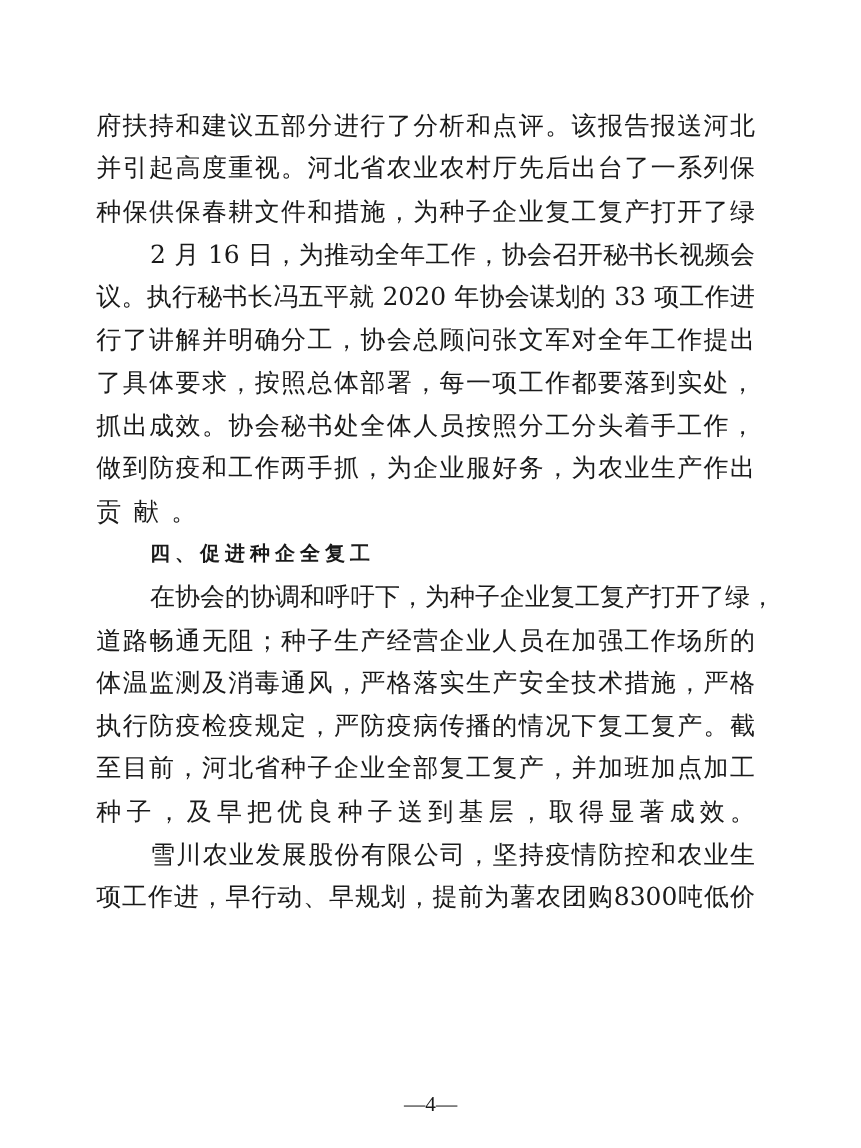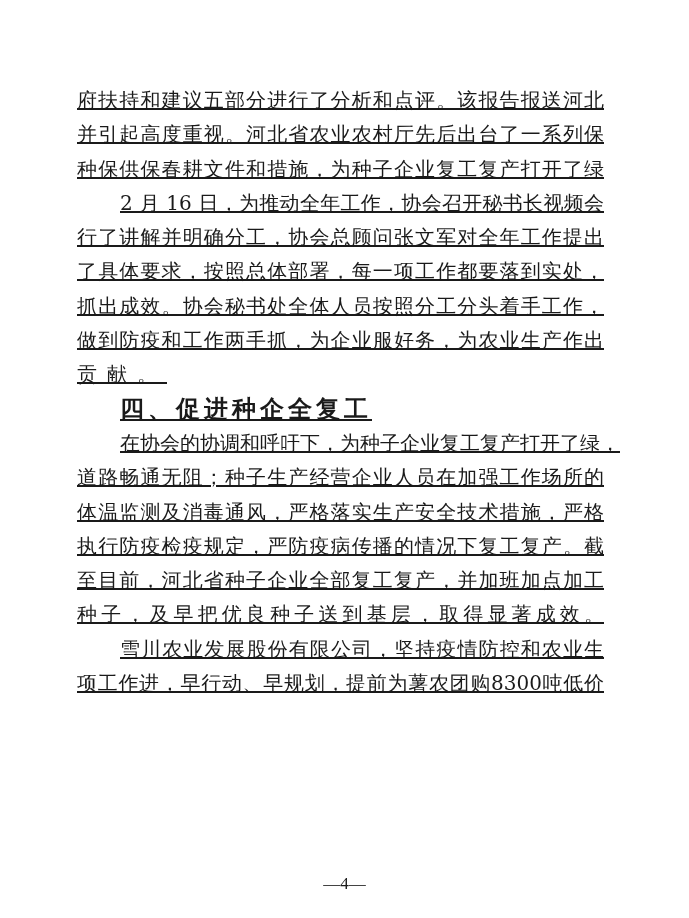--- a/index.html
+++ b/index.html
@@ -11,45 +11,45 @@
     .body-text {
       position: absolute; left: 77px; top: 83px; width: 527px;
       font-family: "DejaVu Serif", "Liberation Serif", serif;
       font-size: 20px; color: #1a1a1a;
     }
     .line {
       display: block; height: 34.3px; line-height: 34.3px;
       white-space: nowrap;
       text-align: justify; text-align-last: justify;
       letter-spacing: 0;
-      text-decoration: underline;
     }
     .line.indent { padding-left: 43px; }
     .line.last { text-align-last: left; letter-spacing: 10px; }
     .line.heading {
       font-family: "DejaVu Sans", "Liberation Sans", sans-serif;
       font-weight: bold; text-align-last: left; letter-spacing: 4px;
-      padding-left: 43px; font-size: 24px;
+      padding-left: 43px; font-size: 16px;
     }
     .page-number {
       position: absolute; left: 0; width: 689px; top: 874px;
       text-align: center;
       font-family: "Liberation Serif", "DejaVu Serif", serif;
       font-size: 17px; color: #1a1a1a;
     }
   </style>
 </head>
 <body>
 
 <div class="page">
   <div class="body-text">
     <span class="line">府扶持和建议五部分进行了分析和点评。该报告报送河北</span>
     <span class="line">并引起高度重视。河北省农业农村厅先后出台了一系列保</span>
     <span class="line">种保供保春耕文件和措施，为种子企业复工复产打开了绿</span>
     <span class="line indent">2 月 16 日，为推动全年工作，协会召开秘书长视频会</span>
+    <span class="line">议。执行秘书长冯五平就 2020 年协会谋划的 33 项工作进</span>
     <span class="line">行了讲解并明确分工，协会总顾问张文军对全年工作提出</span>
     <span class="line">了具体要求，按照总体部署，每一项工作都要落到实处，</span>
     <span class="line">抓出成效。协会秘书处全体人员按照分工分头着手工作，</span>
     <span class="line">做到防疫和工作两手抓，为企业服好务，为农业生产作出</span>
     <span class="line last">贡献。</span>
     <span class="line heading">四、促进种企全复工</span>
     <span class="line indent">在协会的协调和呼吁下，为种子企业复工复产打开了绿，</span>
     <span class="line">道路畅通无阻；种子生产经营企业人员在加强工作场所的</span>
     <span class="line">体温监测及消毒通风，严格落实生产安全技术措施，严格</span>
     <span class="line">执行防疫检疫规定，严防疫病传播的情况下复工复产。截</span>

